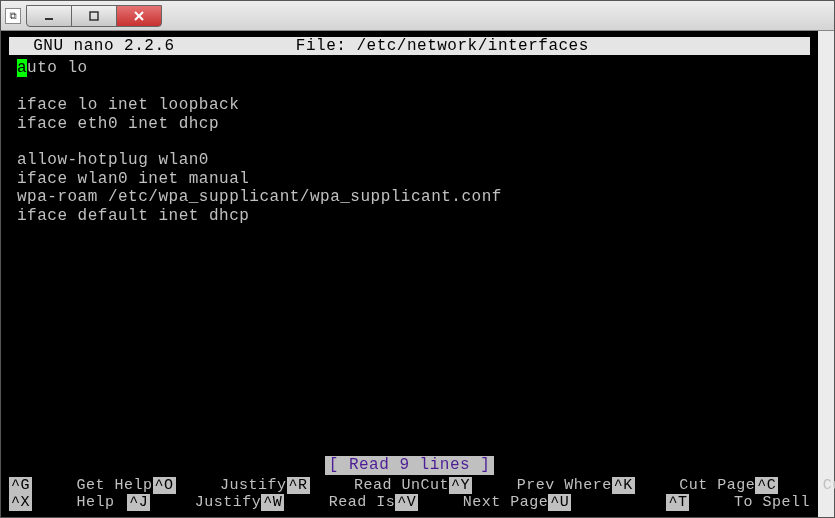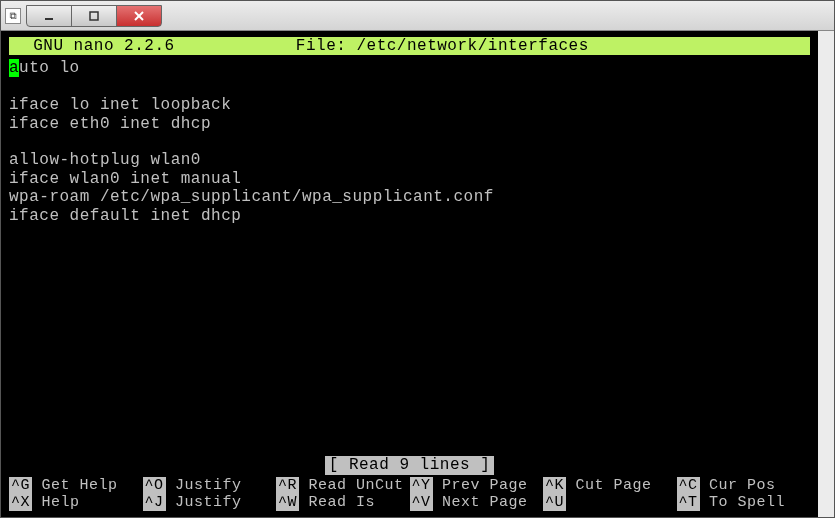--- a/index.html
+++ b/index.html
@@ -87,60 +87,62 @@
       padding: 6px 8px;
       font-size: 16px;
       line-height: 1.15;
       letter-spacing: 0.5px;
       position: relative;
       border-right: 16px solid #ececec;
       display: flex;
       flex-direction: column;
     }
     .nano-header {
-      background: #bef264;
+      background: #e5e5e5;
       color: #000;
       padding: 0 4px;
       white-space: pre;
     }
     .editor-area {
       flex: 1;
       white-space: pre;
       margin-top: 4px;
+      margin-left: 8px;
     }
     .cursor {
       background: #00ff00;
       color: #000;
     }
     .status-line {
       text-align: center;
       margin-bottom: 2px;
     }
     .status-inner {
       background: #c0c0c0;
-      color: #000000;
+      color: #4c1d95;
       padding: 0 4px;
       display: inline-block;
     }
     .shortcuts {
       display: grid;
       grid-template-columns: repeat(6, 1fr);
       font-size: 15px;
     }
     .shortcut {
       display: flex;
       white-space: pre;
     }
     .sc-key {
       background: #c0c0c0;
       color: #000;
       padding: 0 2px;
     }
     .sc-label {
       color: #c0c0c0;
+      margin-left: 35px;
     }
   </style>
 </head>
 <body>
 
 <div class="window">
   <div class="titlebar">
     <div class="titlebar-icon">
       <span>⧉</span>
     </div>
@@ -179,21 +181,21 @@
 </div>
 
     <div class="status-line">
       <span class="status-inner">[ Read 9 lines ]</span>
     </div>
 
     <div class="shortcuts">
       <div class="shortcut"><span class="sc-key">^G</span><span class="sc-label"> Get Help</span></div>
       <div class="shortcut"><span class="sc-key">^O</span><span class="sc-label"> Justify</span></div>
       <div class="shortcut"><span class="sc-key">^R</span><span class="sc-label"> Read UnCut</span></div>
-      <div class="shortcut"><span class="sc-key">^Y</span><span class="sc-label"> Prev Page</span></div>
+      <div class="shortcut"><span class="sc-key">^Y</span><span class="sc-label"> Prev Where</span></div>
       <div class="shortcut"><span class="sc-key">^K</span><span class="sc-label"> Cut Page</span></div>
       <div class="shortcut"><span class="sc-key">^C</span><span class="sc-label"> Cur Pos</span></div>
     </div>
     <div class="shortcuts">
       <div class="shortcut"><span class="sc-key">^X</span><span class="sc-label"> Help</span></div>
       <div class="shortcut"><span class="sc-key">^J</span><span class="sc-label"> Justify</span></div>
       <div class="shortcut"><span class="sc-key">^W</span><span class="sc-label"> Read Is</span></div>
       <div class="shortcut"><span class="sc-key">^V</span><span class="sc-label"> Next Page</span></div>
       <div class="shortcut"><span class="sc-key">^U</span></div>
       <div class="shortcut"><span class="sc-key">^T</span><span class="sc-label"> To Spell</span></div>

